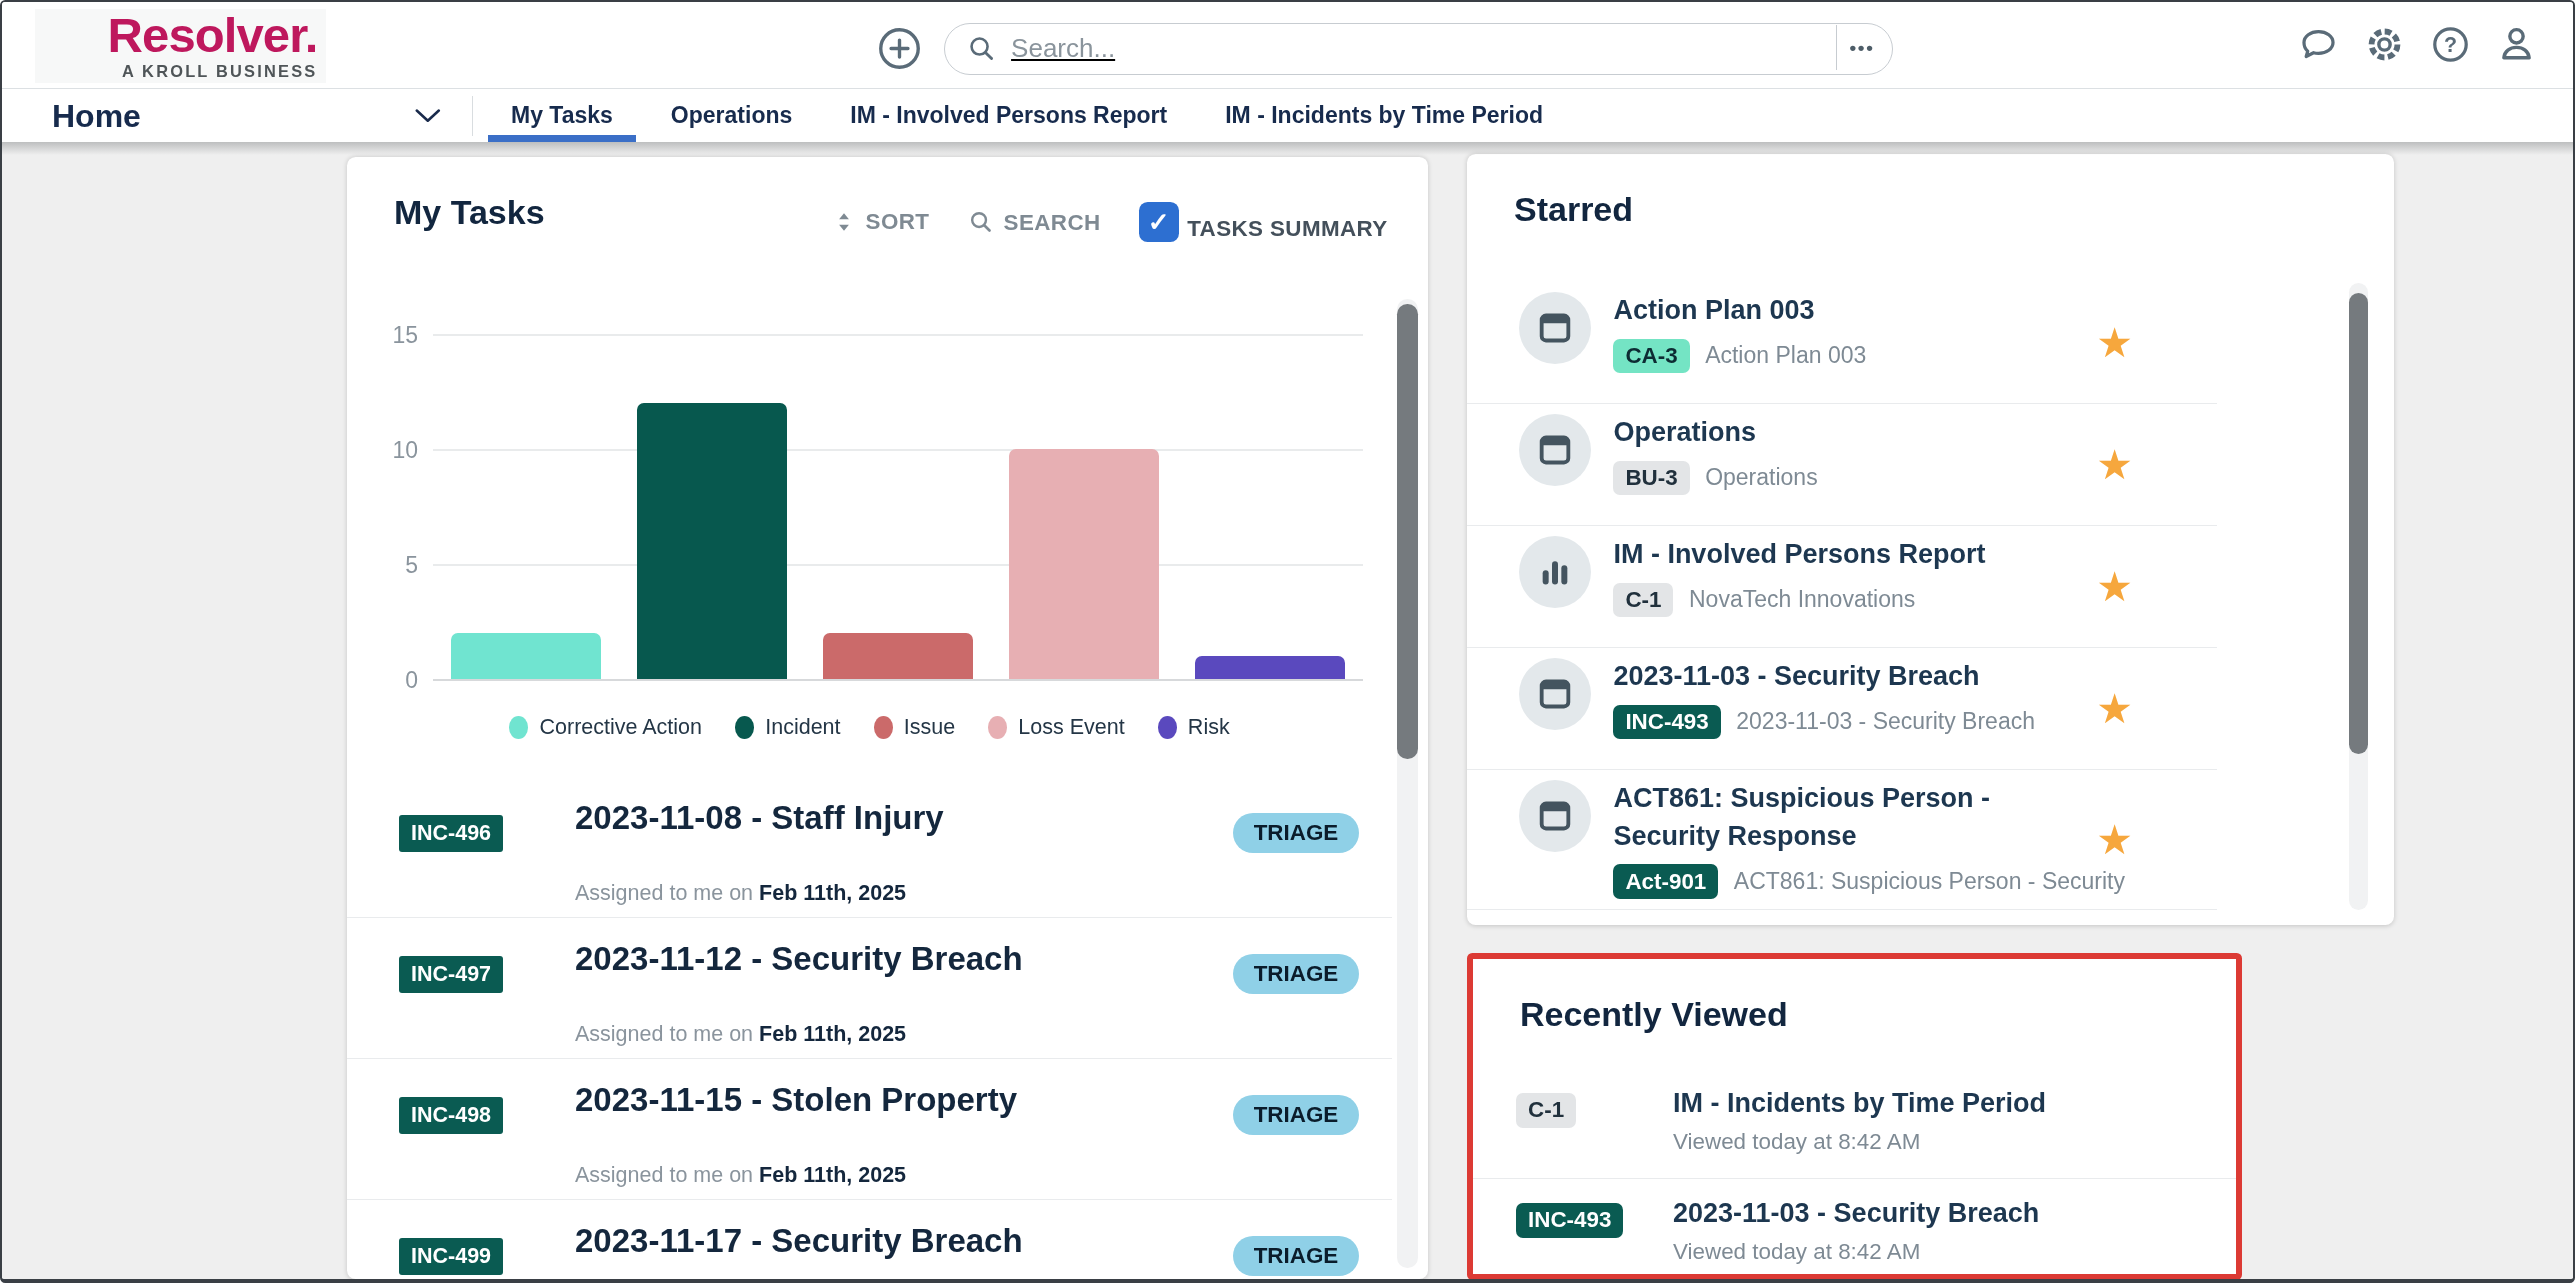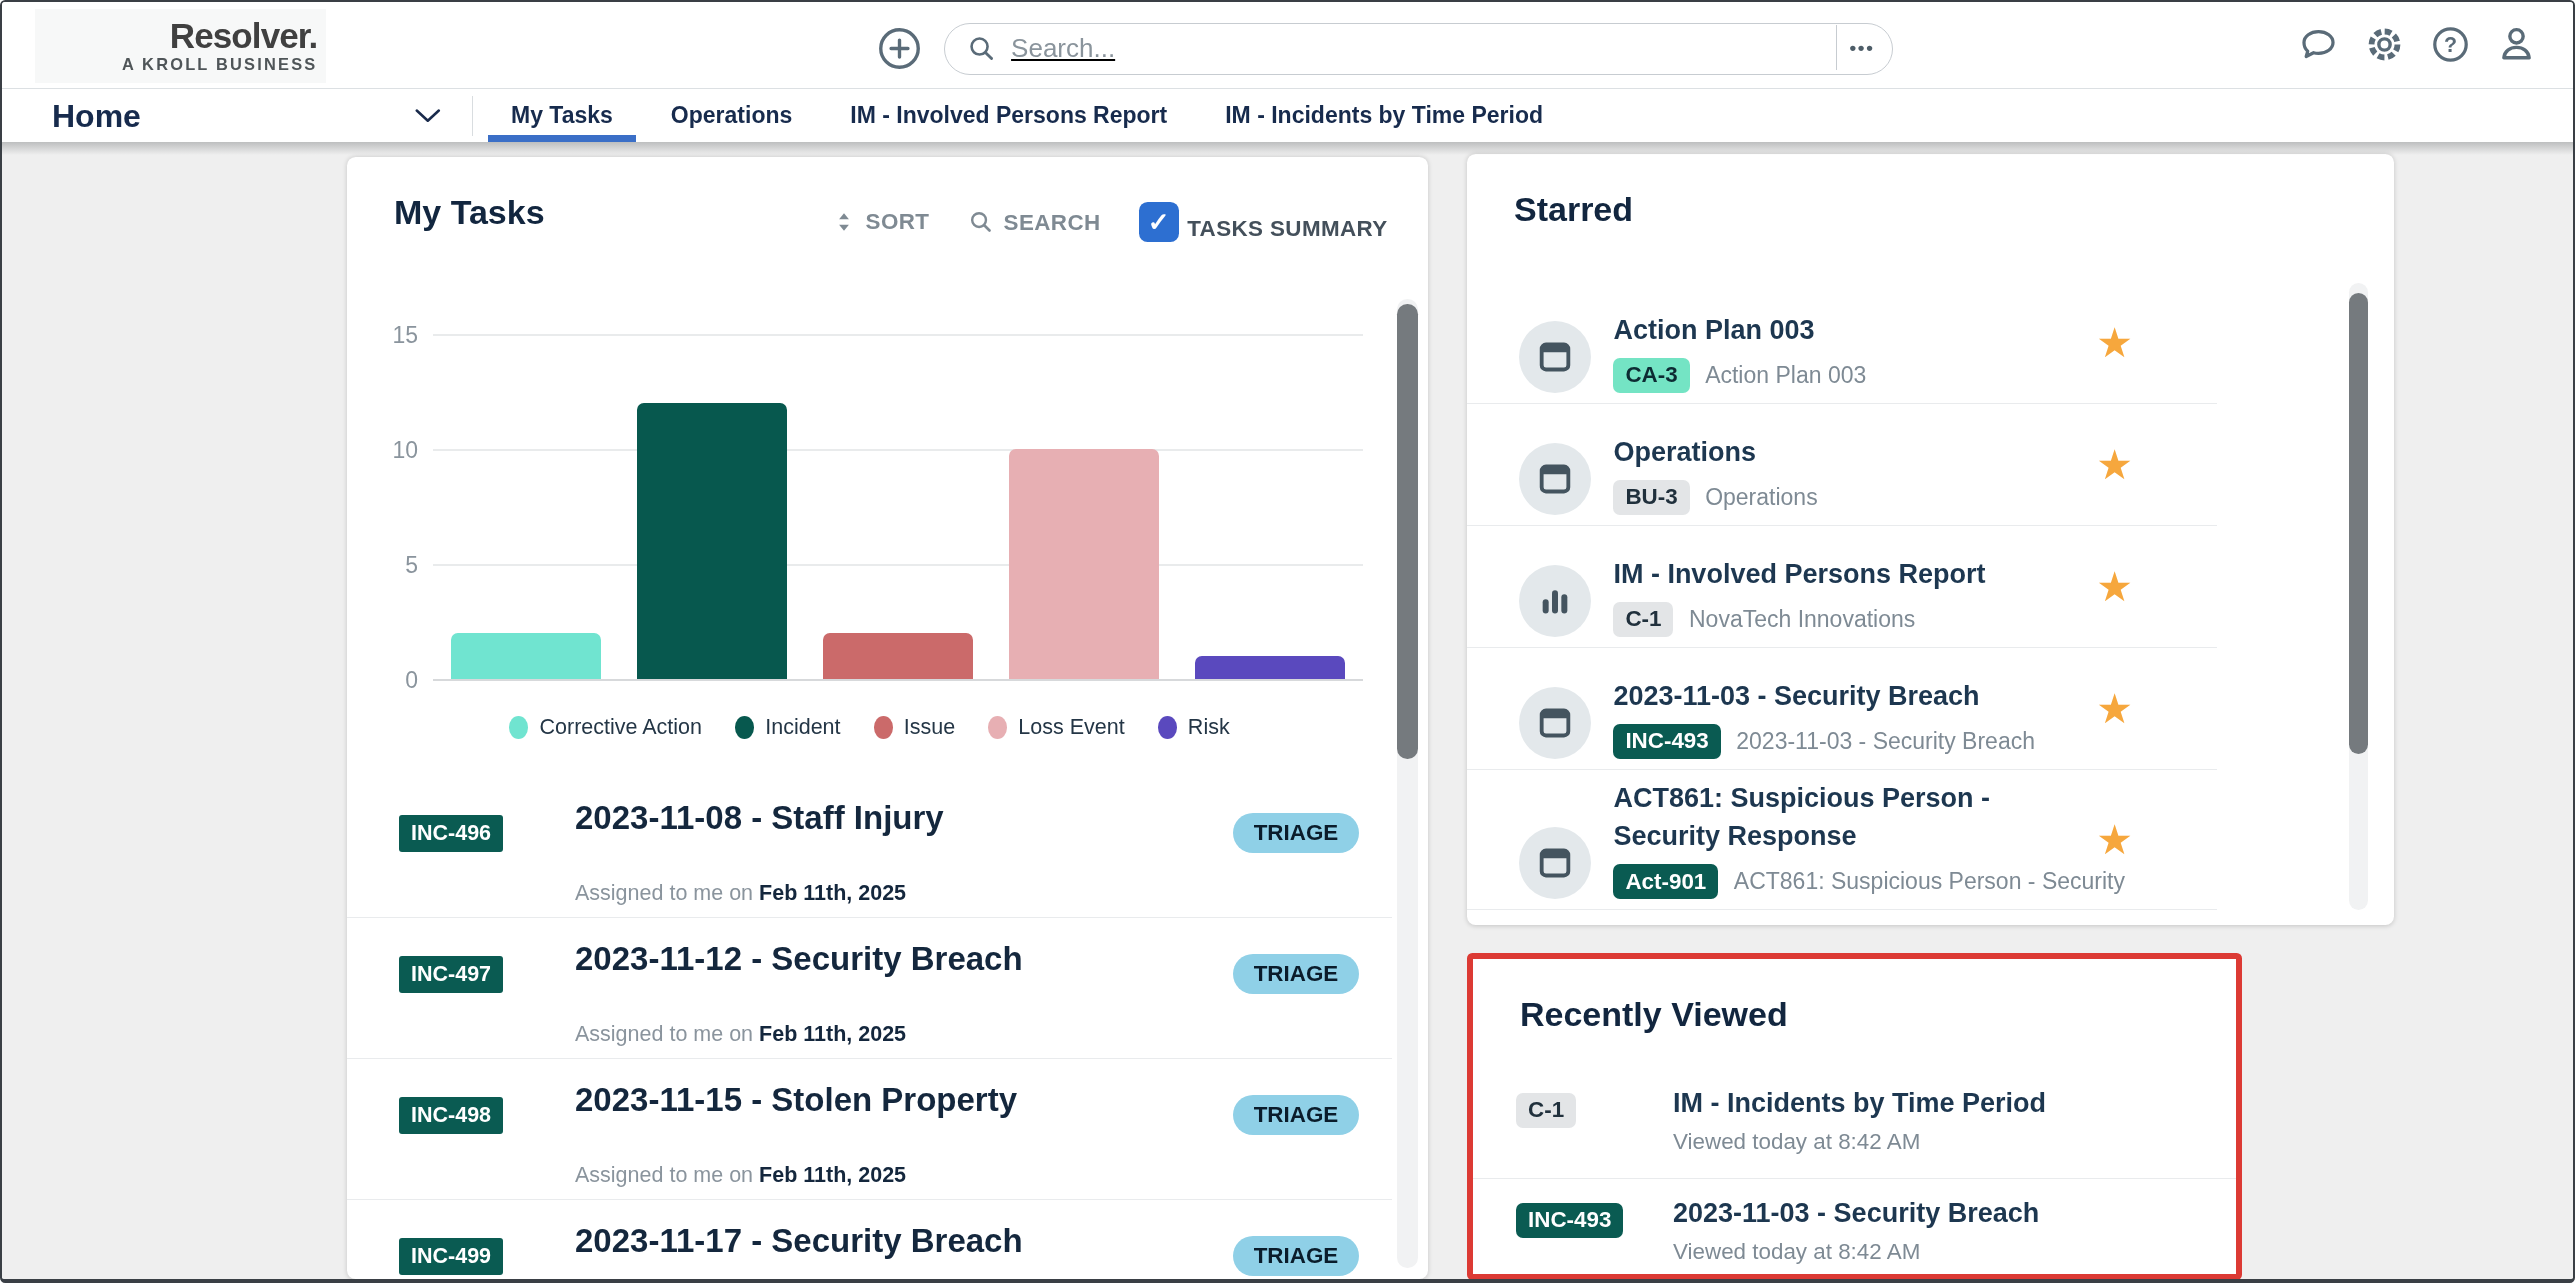--- a/index.html
+++ b/index.html
@@ -1,21 +1,21 @@
 <!DOCTYPE html>
 <html style="font-size:13.8px"><head>
 <meta charset="utf-8">
 <style>
   html,body{margin:0;padding:0;background:#ffffff;font-family:"Liberation Sans",sans-serif;}
   .frame{position:relative;width:2571px;height:1277px;border:2.6px solid #3A3F45;border-bottom-width:4.3px;border-radius:5.2px;overflow:hidden;background:#EFEFEF;}
 
   
   .topbar{position:absolute;top:0;left:0;width:100%;height:86px;background:#fff;border-bottom:0.9px solid #DCE0E3;z-index:5;}
   .logo-box{position:absolute;left:33px;top:6.9px;width:291px;height:74px;background:#F7F8F8;display:flex;flex-direction:column;align-items:flex-end;justify-content:center;padding-right:8.6px;box-sizing:border-box;}
-  .brand{font-size:35px;font-weight:bold;color:#404040;line-height:1;letter-spacing:-0.9px;}
+  .brand{font-size:49px;font-weight:bold;color:#be185d;line-height:1;letter-spacing:-0.9px;}
   .brand-sub{font-size:16.4px;font-weight:bold;color:#4F5558;letter-spacing:2.2px;margin-top:2.6px;}
   .search-wrap{position:absolute;left:875px;top:20.7px;display:flex;align-items:center;text-decoration:underline;}
   .plus-btn{width:45px;height:45px;margin-right:22.4px;cursor:pointer;}
   .search-pill{position:relative;width:949px;height:52px;border:1.7px solid #C7CCD1;border-radius:26px;background:#fff;display:flex;align-items:center;padding-left:20.7px;box-sizing:border-box;}
   .search-pill input{border:none;outline:none;font-size:26px;color:#3F4A55;width:724px;margin-left:12px;background:transparent;font-family:"Liberation Sans",sans-serif;}
   .search-pill input::placeholder{color:#8A949C;}
   .pill-div{position:absolute;right:55px;top:1.7px;height:45px;border-left:0.9px solid #C7CCD1;}
   .pill-more{position:absolute;right:6.9px;top:0;height:48px;line-height:48px;width:47px;text-align:center;font-size:19px;font-weight:bold;color:#4E5D68;letter-spacing:1.7px;cursor:pointer;}
   .top-icons{position:absolute;right:36px;top:22.4px;display:flex;gap:25px;align-items:center;}
   .tico{width:41px;height:41px;cursor:pointer;}
@@ -68,21 +68,21 @@
   
   .vscroll{position:absolute;background:#F1F2F3;border-radius:10.3px;}
   .vthumb{position:absolute;left:0;width:100%;background:#757A7E;border-radius:10.3px;cursor:grab;}
   #tasks-scroll{right:10.3px;top:142px;width:20.7px;height:969px;}
   #tasks-scroll .vthumb{top:5.2px;height:455px;}
   #starred-scroll{right:26px;top:129px;width:19px;height:627px;}
   #starred-scroll .vthumb{top:10.3px;height:461px;}
 
   
   .s-rows{position:absolute;left:0;top:128px;width:750px;}
-  .s-row{position:relative;min-height:122px;border-bottom:0.9px solid #E9EBED;display:flex;align-items:flex-end;padding:10.3px 99px 10.3px 52px;box-sizing:border-box;}
+  .s-row{position:relative;min-height:122px;border-bottom:0.9px solid #E9EBED;display:flex;align-items:flex-start;padding:10.3px 99px 10.3px 52px;box-sizing:border-box;}
   .s-avatar{flex:none;width:72px;height:72px;border-radius:50%;background:#E3E8EB;display:flex;align-items:center;justify-content:center;}
   .s-main{margin-left:22.4px;}
   .s-title{font-size:27px;font-weight:bold;color:#1D3750;max-width:414px;line-height:1.4;cursor:pointer;}
   .s-badge-row{display:flex;align-items:center;gap:15.5px;margin-top:8.6px;}
   .badge{font-size:22.4px;font-weight:bold;padding:4.3px 12px;border-radius:6.9px;white-space:nowrap;}
   .badge-mint{background:#74E4C4;color:#0D2B33;}
   .badge-gray{background:#E3E5E7;color:#20303C;}
   .badge-green{background:#0A5B52;color:#fff;}
   .s-sub{font-size:23px;color:#7E8A94;white-space:nowrap;}
   .s-star{position:absolute;right:84px;top:50%;transform:translateY(-50%);font-size:41px;color:#F6A73D;cursor:pointer;line-height:1;}

